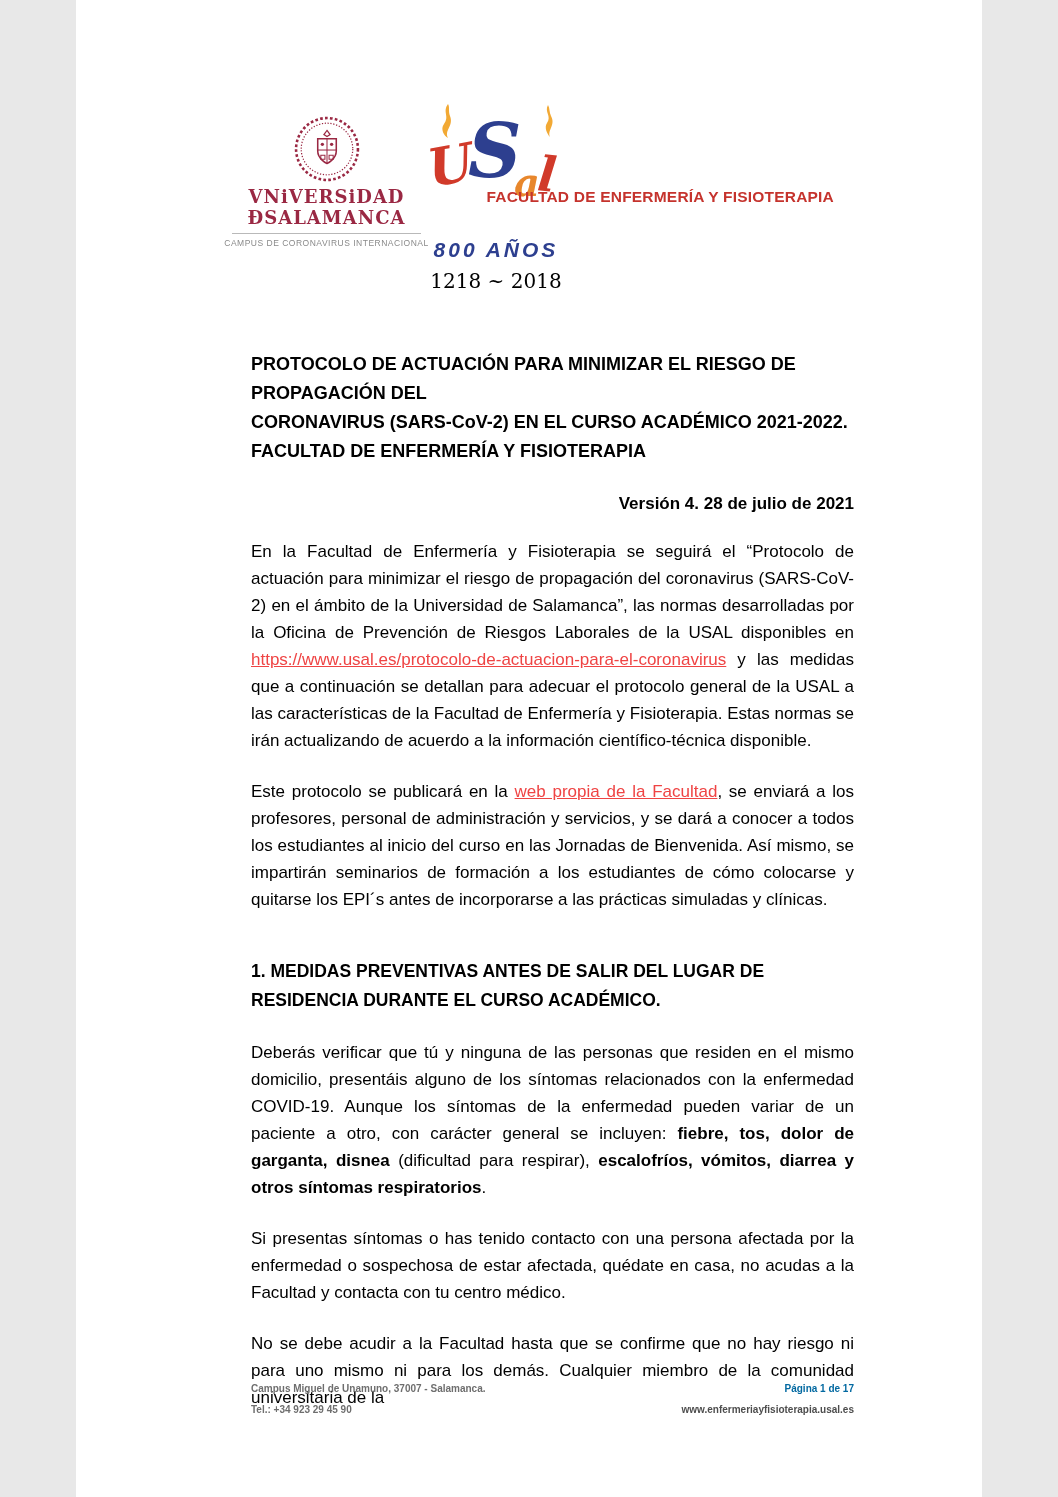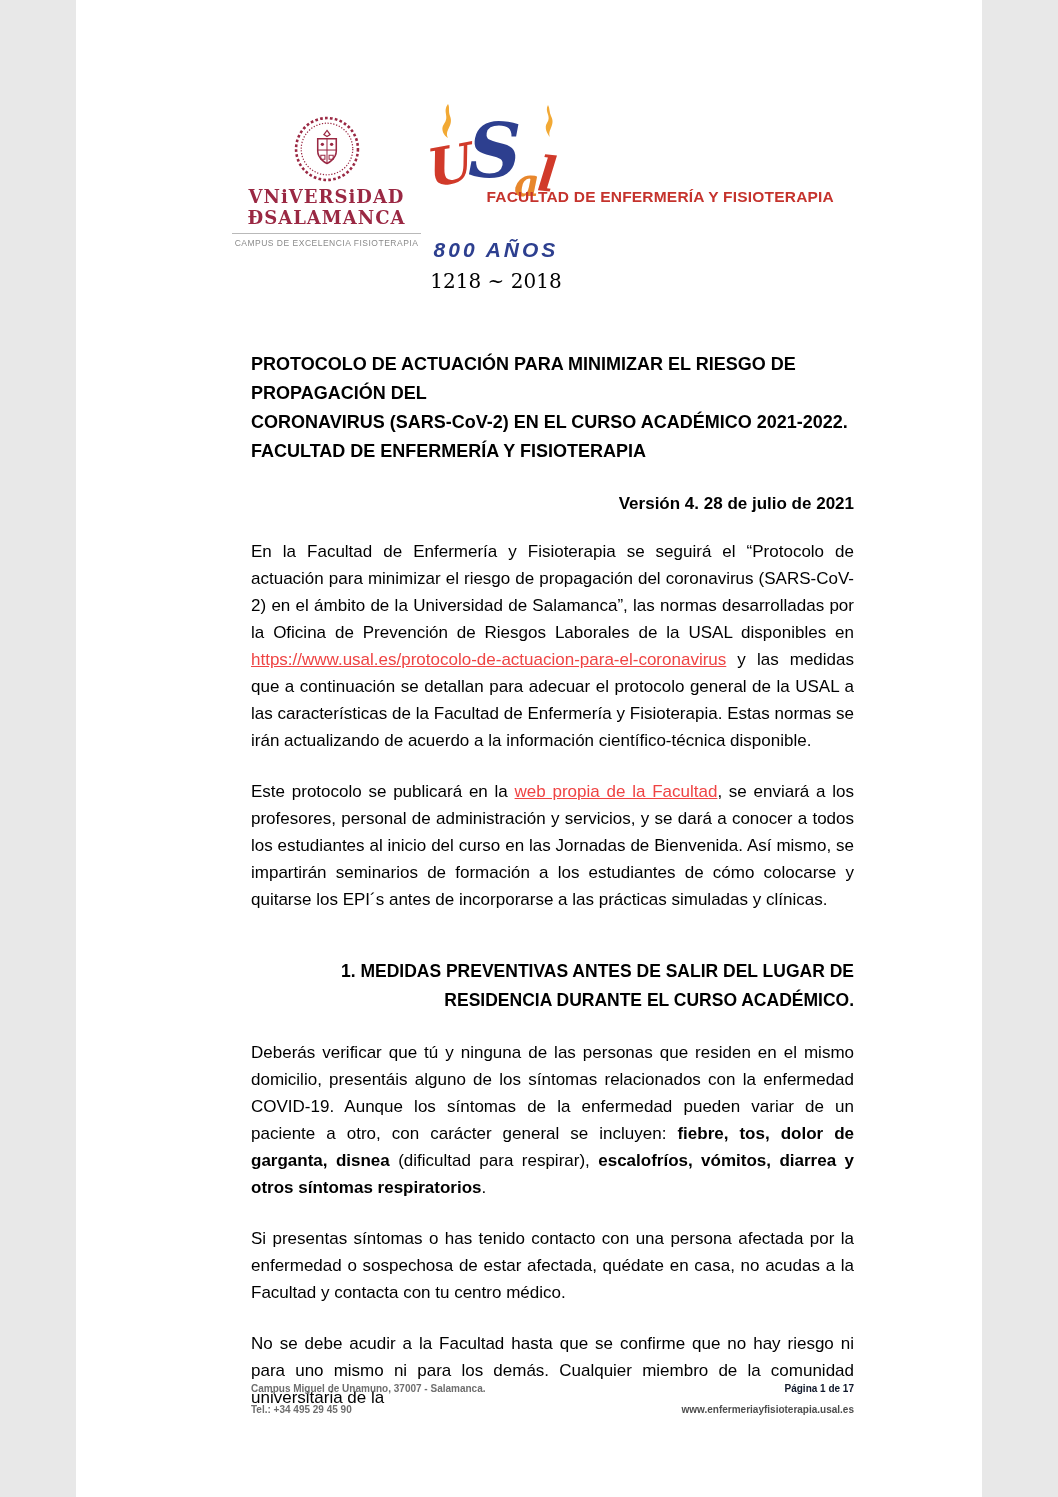--- a/index.html
+++ b/index.html
@@ -112,36 +112,36 @@
   .para b { font-weight: bold; }
   .doclink {
     color: #ef4444;
     text-decoration: underline;
   }
   .section-heading {
     margin-top: 44px;
     font-size: 17.5px;
     font-weight: bold;
     line-height: 29px;
-    text-align: right;
+    text-align: left;
   }
 
   
   .footer {
     position: absolute;
     left: 175px; right: 128px; top: 1378px;
     display: flex;
     justify-content: space-between;
     font-size: 10px;
     font-weight: bold;
     line-height: 21px;
   }
   .footer-left { color: #6e6e6e; text-align: left; }
   .footer-right { text-align: right; }
-  .page-indicator { color: #0f172a; }
+  .page-indicator { color: #0369a1; }
   .website { color: #4d4d4d; }
 </style>
 </head>
 <body>
 
 <div class="page">
 
   <div class="usal-logo">
     <div class="seal-wrap">
       <svg width="66" height="66" viewBox="0 0 64 64">
@@ -152,21 +152,21 @@
         <line x1="32" y1="22" x2="32" y2="46" stroke="#9a2843" stroke-width="1"></line>
         <line x1="23" y1="33" x2="41" y2="33" stroke="#9a2843" stroke-width="1"></line>
         <circle cx="27.5" cy="27.5" r="1.6" fill="#9a2843"></circle>
         <circle cx="36.5" cy="27.5" r="1.6" fill="#9a2843"></circle>
         <path d="M26 38 h4 v4 h-4 z M34 38 h4 v4 h-4 z" fill="none" stroke="#9a2843" stroke-width="1"></path>
       </svg>
     </div>
     <div class="wordmark">VNiVERSiDAD</div>
     <div class="wordmark">ĐSALAMANCA</div>
     <hr class="logo-rule">
-    <div class="campus-line">CAMPUS DE EXCELENCIA FISIOTERAPIA</div>
+    <div class="campus-line">CAMPUS DE CORONAVIRUS INTERNACIONAL</div>
   </div>
 
   <div class="logo800">
     <div class="usal-art">
       <svg style="position:absolute;left:8px;top:-4px" width="26" height="40" viewBox="0 0 26 40">
         <path d="M14 2 C8 10 16 14 10 22 C6 27 10 34 14 36 C10 28 20 24 16 14 C14 9 16 5 14 2 Z" fill="#f2a934"></path>
       </svg>
       <svg style="position:absolute;right:6px;top:-2px" width="22" height="36" viewBox="0 0 22 36">
         <path d="M10 1 C6 8 14 12 9 19 C6 23 9 30 12 33 C9 26 18 21 13 12 C11 8 12 4 10 1 Z" fill="#f2a934"></path>
       </svg>
@@ -201,21 +201,21 @@
 
     <p class="para">Si presentas síntomas o has tenido contacto con una persona afectada por la enfermedad o sospechosa de estar afectada, quédate en casa, no acudas a la Facultad y contacta con tu centro médico.</p>
 
     <p class="para">No se debe acudir a la Facultad hasta que se confirme que no hay riesgo ni para uno mismo ni para los demás. Cualquier miembro de la comunidad universitaria de la</p>
 
   </div>
 
   <div class="footer">
     <div class="footer-left">
       <div>Campus Miguel de Unamuno,  37007 - Salamanca.</div>
-      <div>Tel.: +34 495 29 45 90</div>
+      <div>Tel.: +34 923 29 45 90</div>
     </div>
     <div class="footer-right">
       <div class="page-indicator">Página 1 de 17</div>
       <div class="website">www.enfermeriayfisioterapia.usal.es</div>
     </div>
   </div>
 
 </div>
 
 </body></html>

